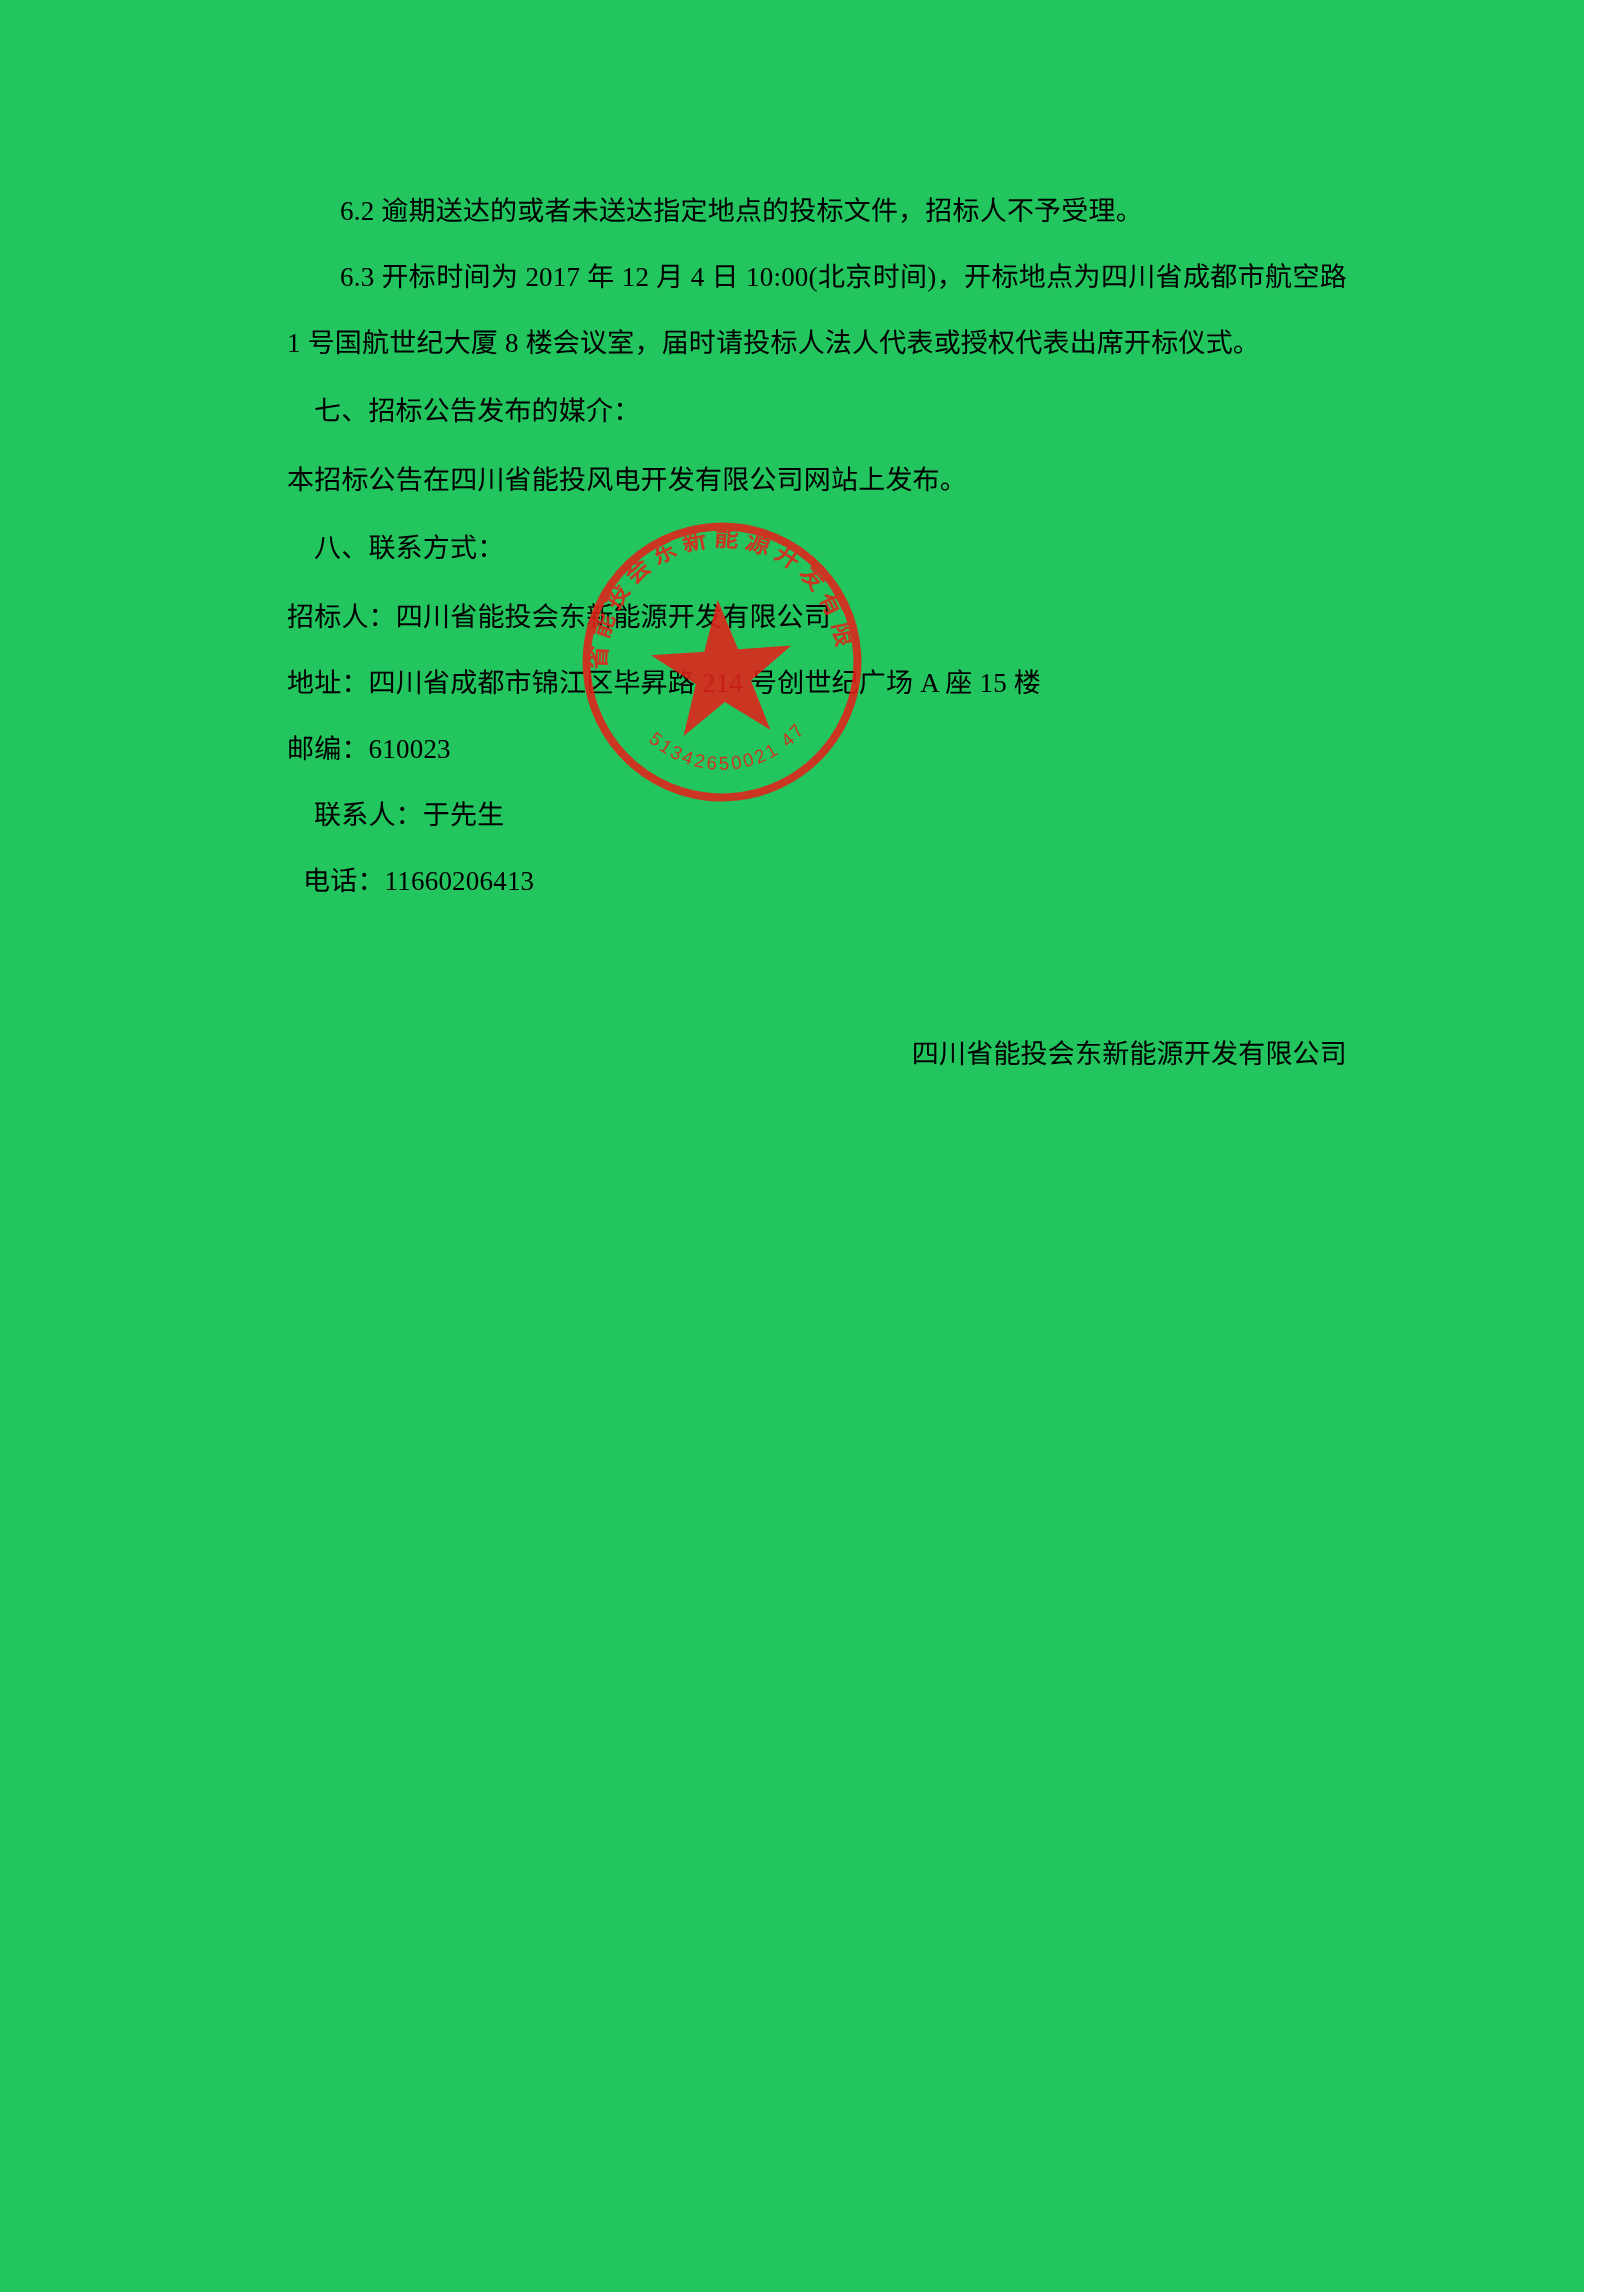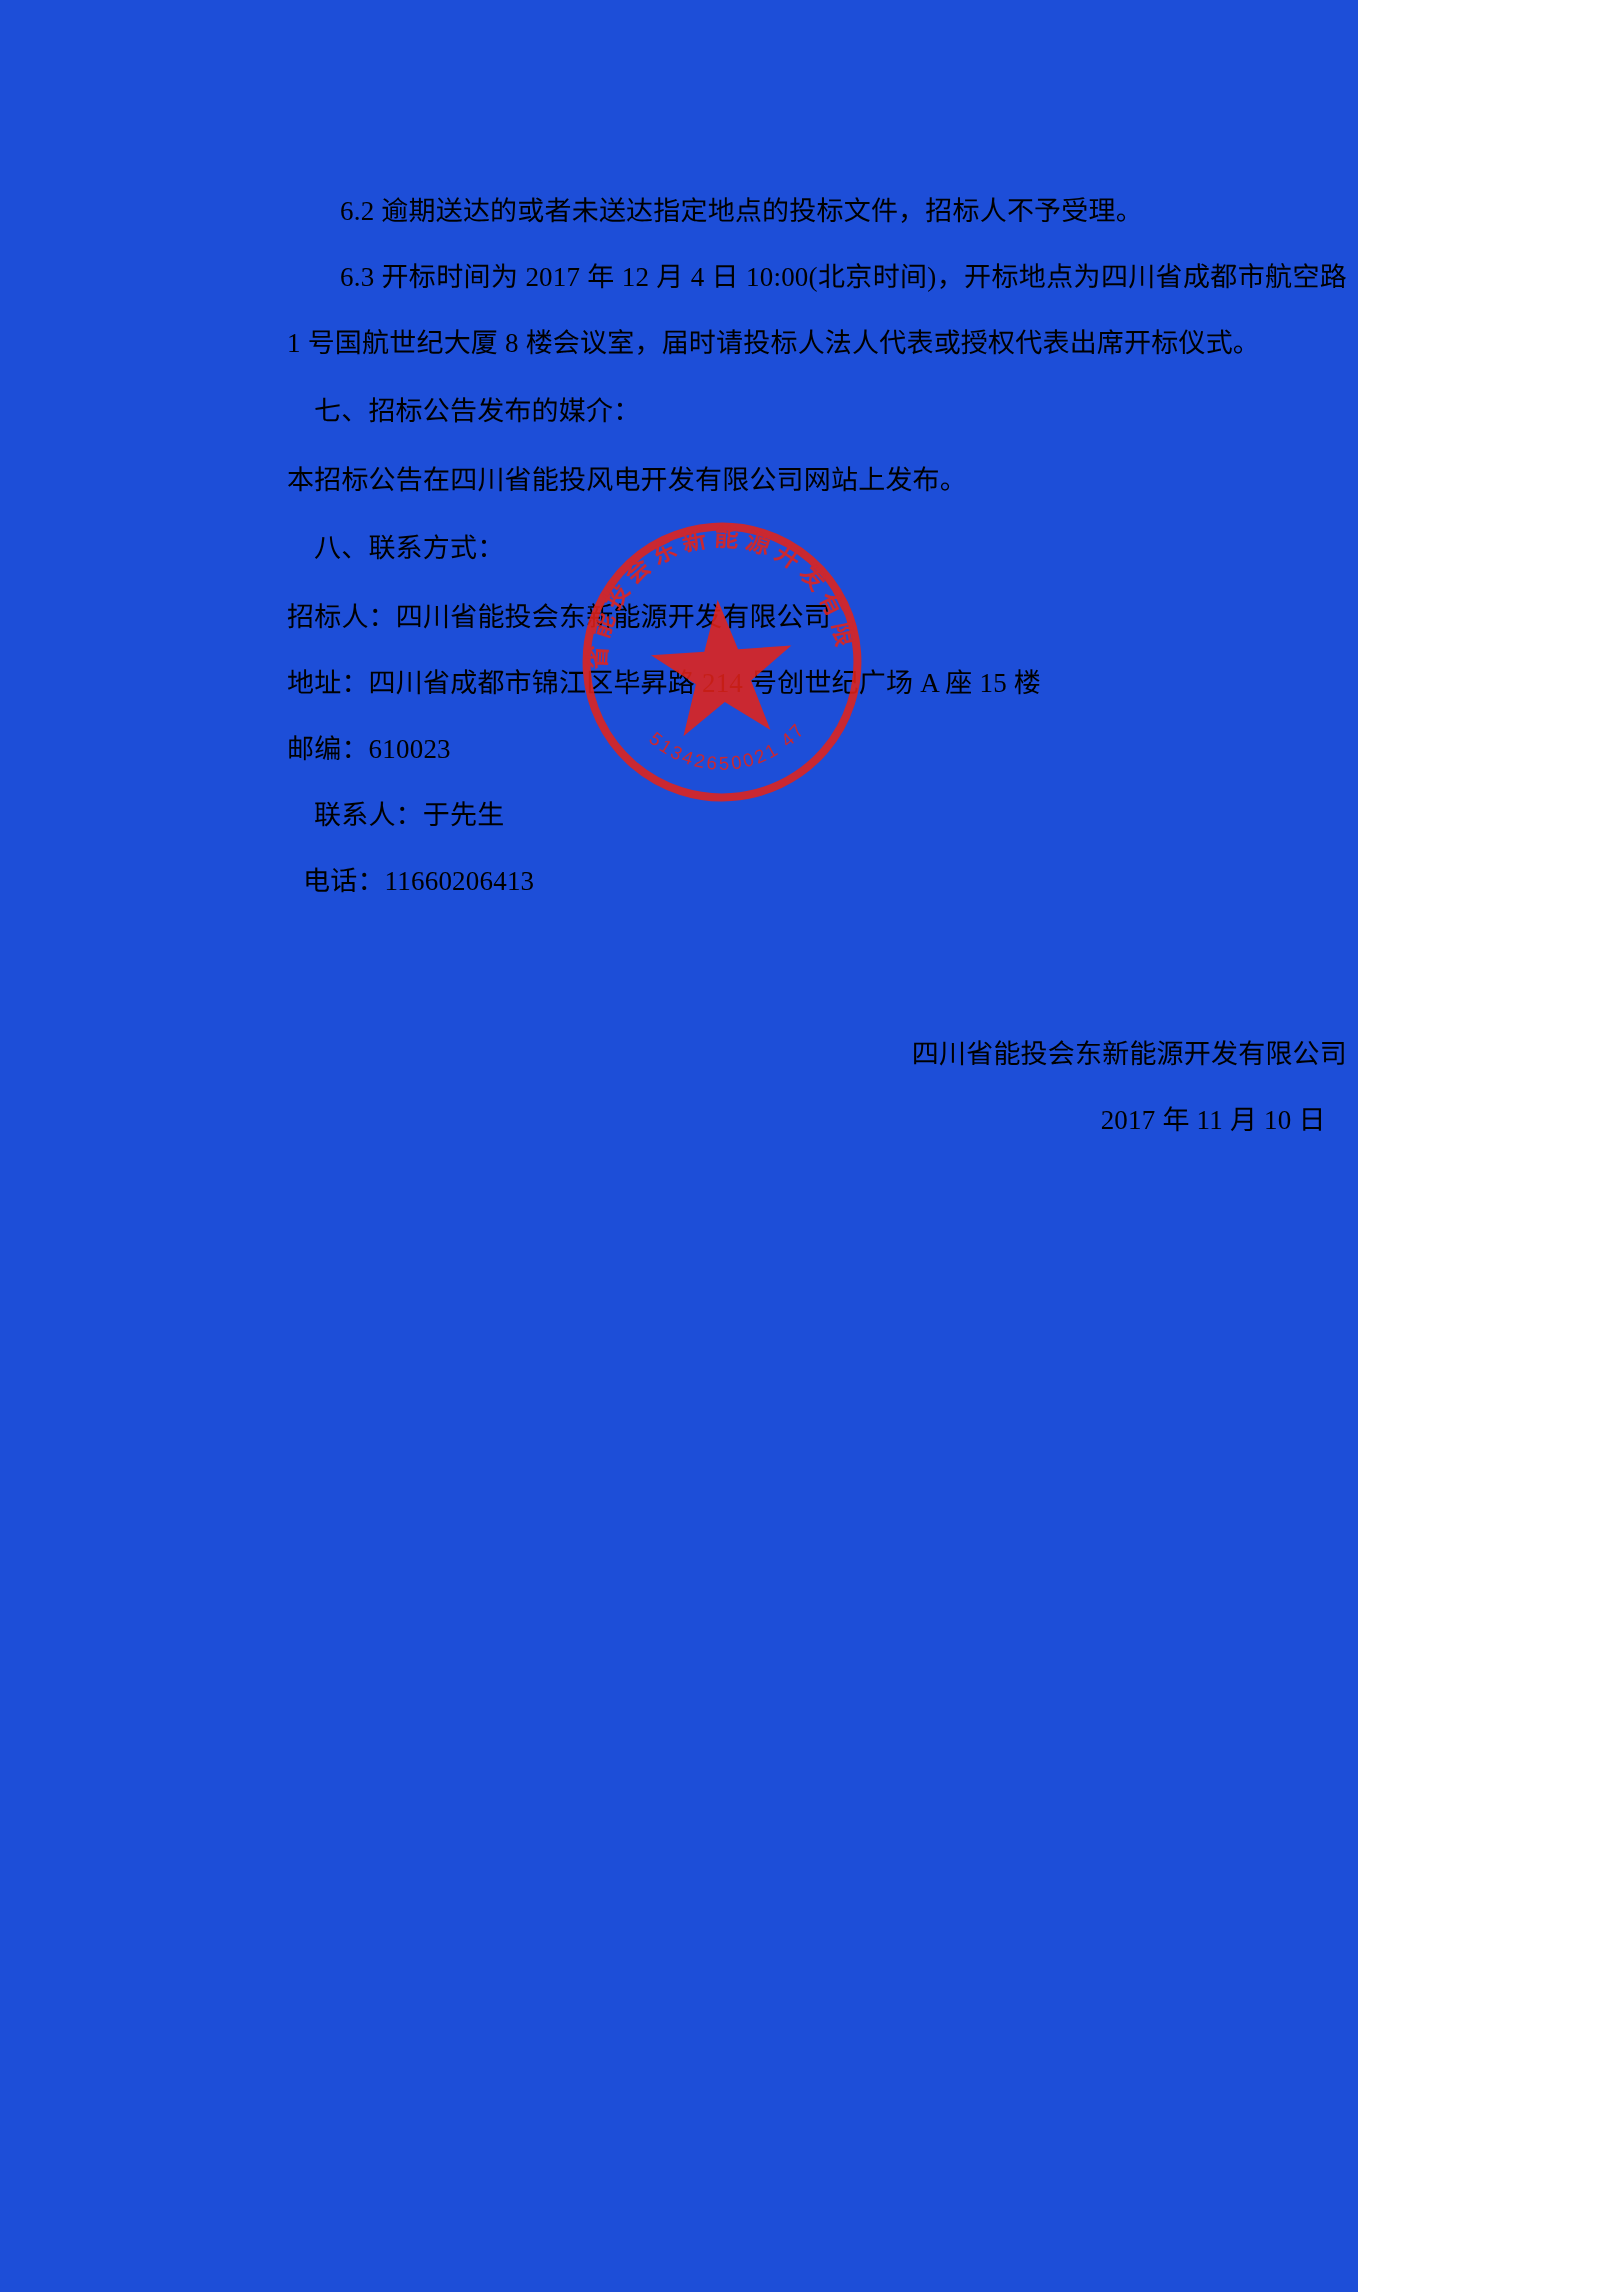--- a/index.html
+++ b/index.html
@@ -12,23 +12,23 @@
     height: 2293px;
     position: relative;
     font-family: "Liberation Serif", "DejaVu Serif", serif;
     color: #000000;
     overflow: hidden;
   }
   .page {
     position: absolute;
     left: 0;
     top: 0;
-    width: 1358px;
+    width: 1584px;
     height: 2293px;
-    background: #1d4ed8;
+    background: #22c55e;
   }
   .content {
     position: absolute;
     left: 287px;
     top: 178px;
     width: 1060px;
   }
   p {
     margin: 0;
     font-size: 27px;
@@ -98,21 +98,20 @@
 
     <p>招标人：四川省能投会东新能源开发有限公司</p>
     <p>地址：四川省成都市锦江区毕昇路 214 号创世纪广场 A 座 15 楼</p>
     <p>邮编：610023</p>
     <p class="small-indent">联系人：于先生</p>
     <p class="tiny-indent">电话：11660206413</p>
 
     <div class="spacer-block"></div>
 
     <p class="signature">四川省能投会东新能源开发有限公司</p>
-    <p class="sig-date">2017 年 11 月  10   日</p>
 
   </div>
 
   <div class="seal">
     <svg width="294" height="294" viewBox="0 0 330 330" xmlns="http://www.w3.org/2000/svg">
       <defs>
         <path id="sealArcTop" d="M 35,165 A 130,130 0 0 1 295,165" fill="none"></path>
         <path id="sealArcBottom" d="M 68,238 A 122,122 0 0 0 262,238" fill="none"></path>
       </defs>
       <circle cx="165" cy="165" r="152" fill="none" stroke="#e2231a" stroke-width="9"></circle>

